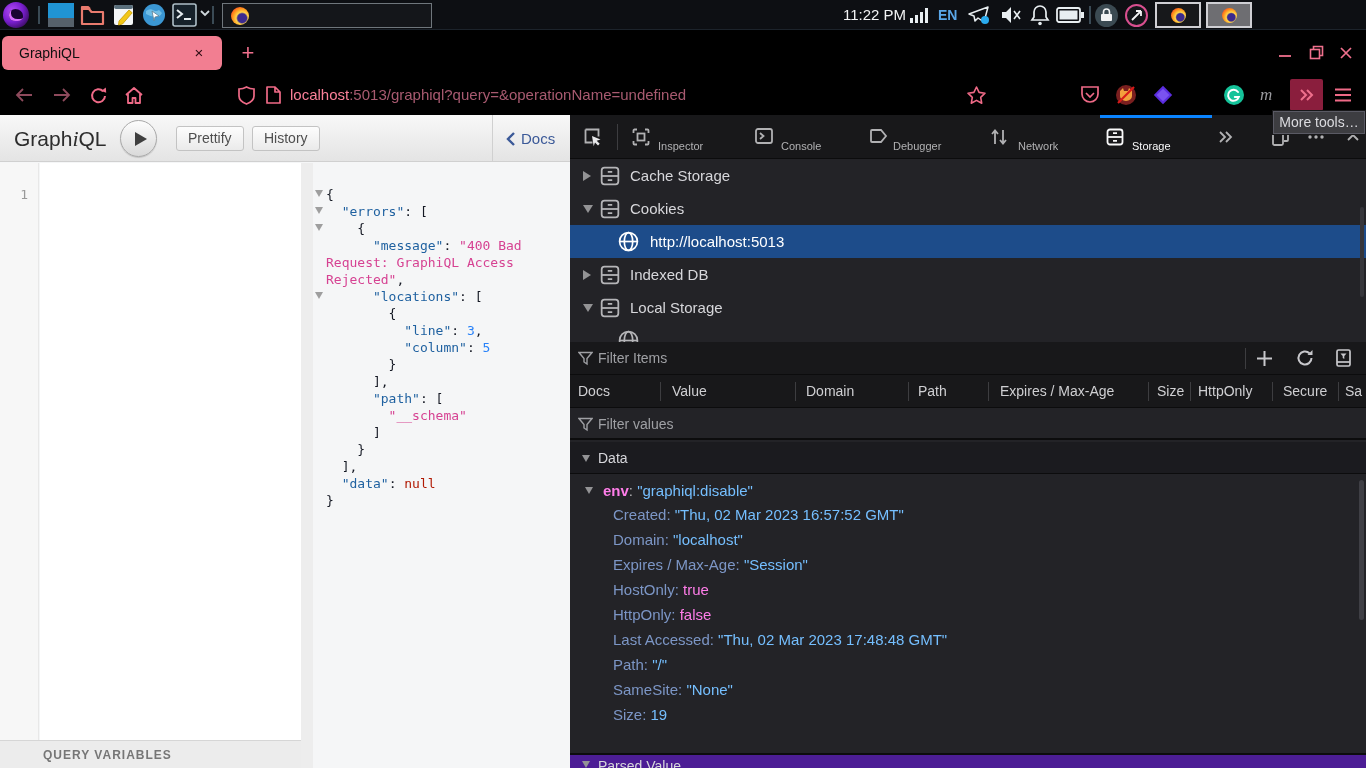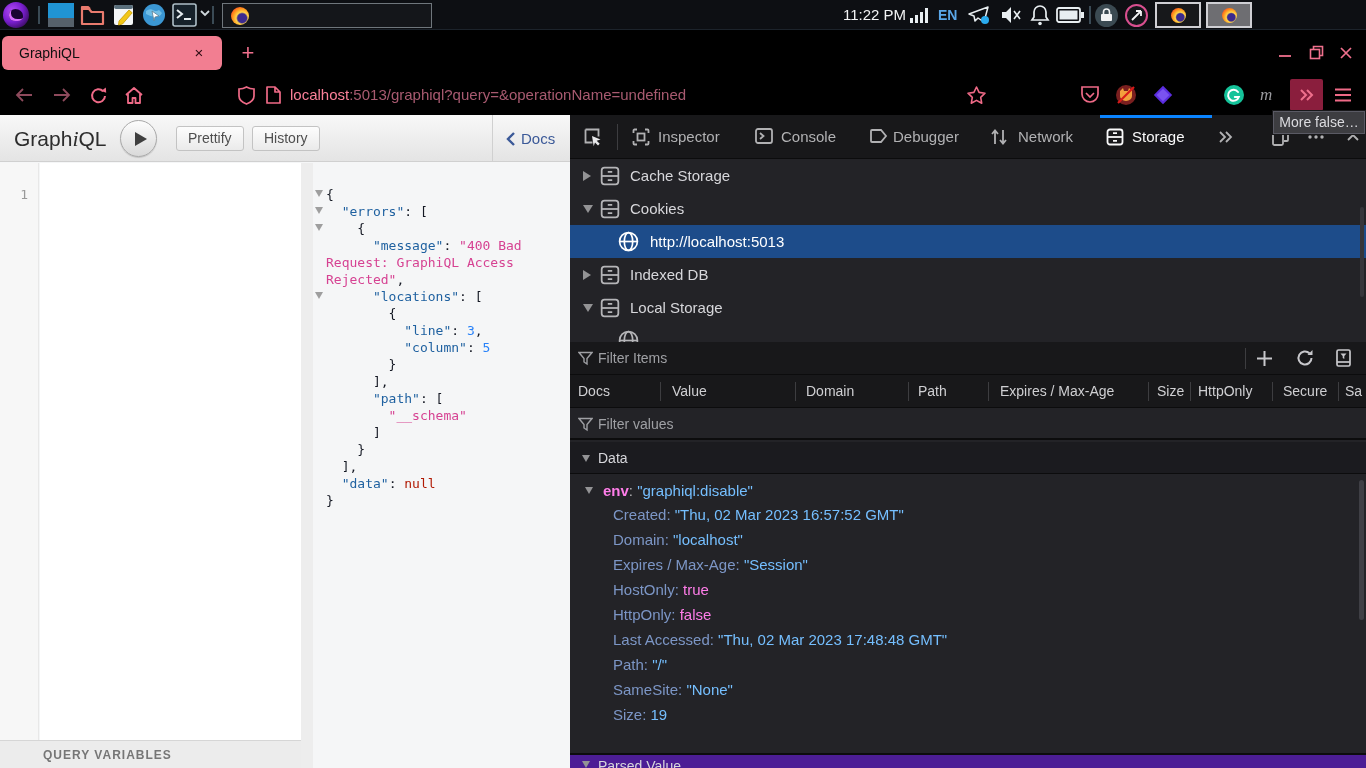--- a/index.html
+++ b/index.html
@@ -59,21 +59,21 @@
   .gql-div { left:301px; top:48px; width:12px; height:605px; background:#ededed; }
   .result { left:313px; top:48px; width:257px; height:605px; background:#f5f6f7; overflow:hidden; }
   .result pre { position:absolute; left:13px; top:23px; font:13px/17px "DejaVu Sans Mono", monospace; color:#141823; white-space:pre; }
   .fold { position:absolute; left:2px; width:9px; height:8px; }
   .fold:after { content:""; position:absolute; left:0; top:0; border-left:4.5px solid transparent; border-right:4.5px solid transparent; border-top:7px solid #9e9e9e; }
   .t-p { color:#141823; } .t-k { color:#1f61a0; } .t-s { color:#d64292; } .t-n { color:#2882f9; } .t-u { color:#b11a04; }
 
   
   #devtools { left:570px; top:115px; width:796px; height:653px; background:#232327; }
   .dt-tabrow { left:0; top:0; width:796px; height:44px; background:#18181a; border-bottom:1px solid #0c0c0d; }
-  .dt-tab-label { position:absolute; top:0; height:44px; line-height:44px; font-size:15px; color:#b1b1b3; }
+  .dt-tab-label { position:absolute; top:9px; height:44px; line-height:44px; font-size:11px; color:#b1b1b3; }
   .dt-active { color:#f9f9fa; }
   .dt-blueline { left:530px; top:0; width:112px; height:3px; background:#0a84ff; }
   .dt-vsep { left:47px; top:9px; width:1px; height:26px; background:#3d3d40; }
   .dt-icon { position:absolute; top:13px; }
   .tree { left:0; top:44px; width:812px; height:183px; overflow:hidden; }
   .trow { position:absolute; left:0; width:796px; height:33px; }
   .trow-sel { background:#1d4c8a; }
   .twisty { position:absolute; left:13px; top:12px; width:0; height:0; }
   .tw-closed { border-left:8px solid #939395; border-top:5px solid transparent; border-bottom:5px solid transparent; }
   .tw-open { border-top:8px solid #939395; border-left:5px solid transparent; border-right:5px solid transparent; top:13px; }
@@ -551,15 +551,15 @@
           <div class="prop-row"><span class="p-label">Size</span><span class="p-label">: </span><span class="v-num">19</span></div>
         </div>
       <div class="abs dt-scroll" style="left:789px;top:6px"></div>
     </div>
     <div class="abs parsed-head">
       <div class="sect-tw"></div>
       <span class="sect-label">Parsed Value</span>
     </div>
   </div>
 
-  <div class="abs" id="tooltip">More false…</div>
+  <div class="abs" id="tooltip">More tools…</div>
 
 </div>
 
 </body></html>

